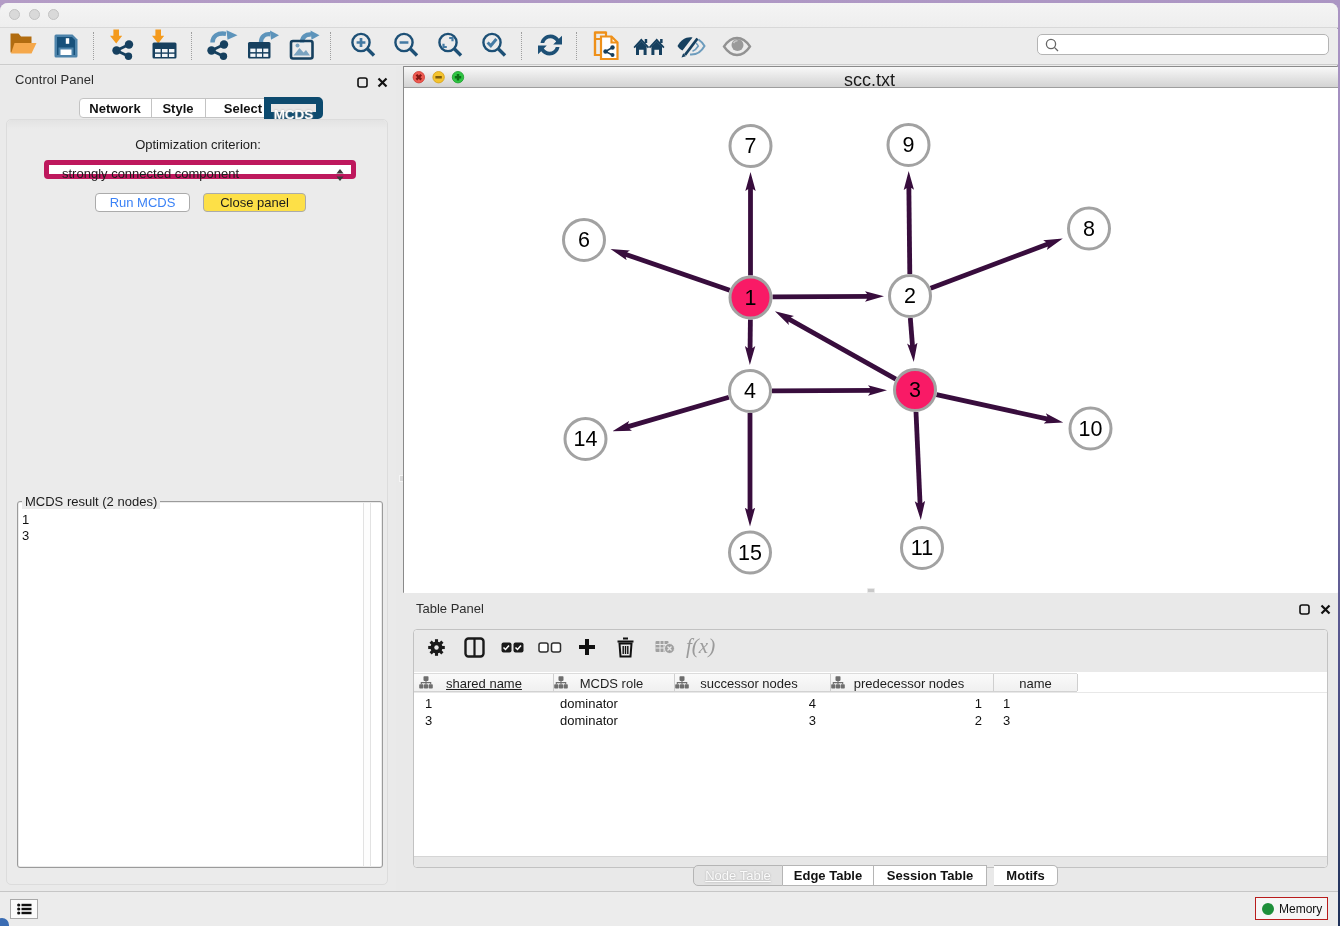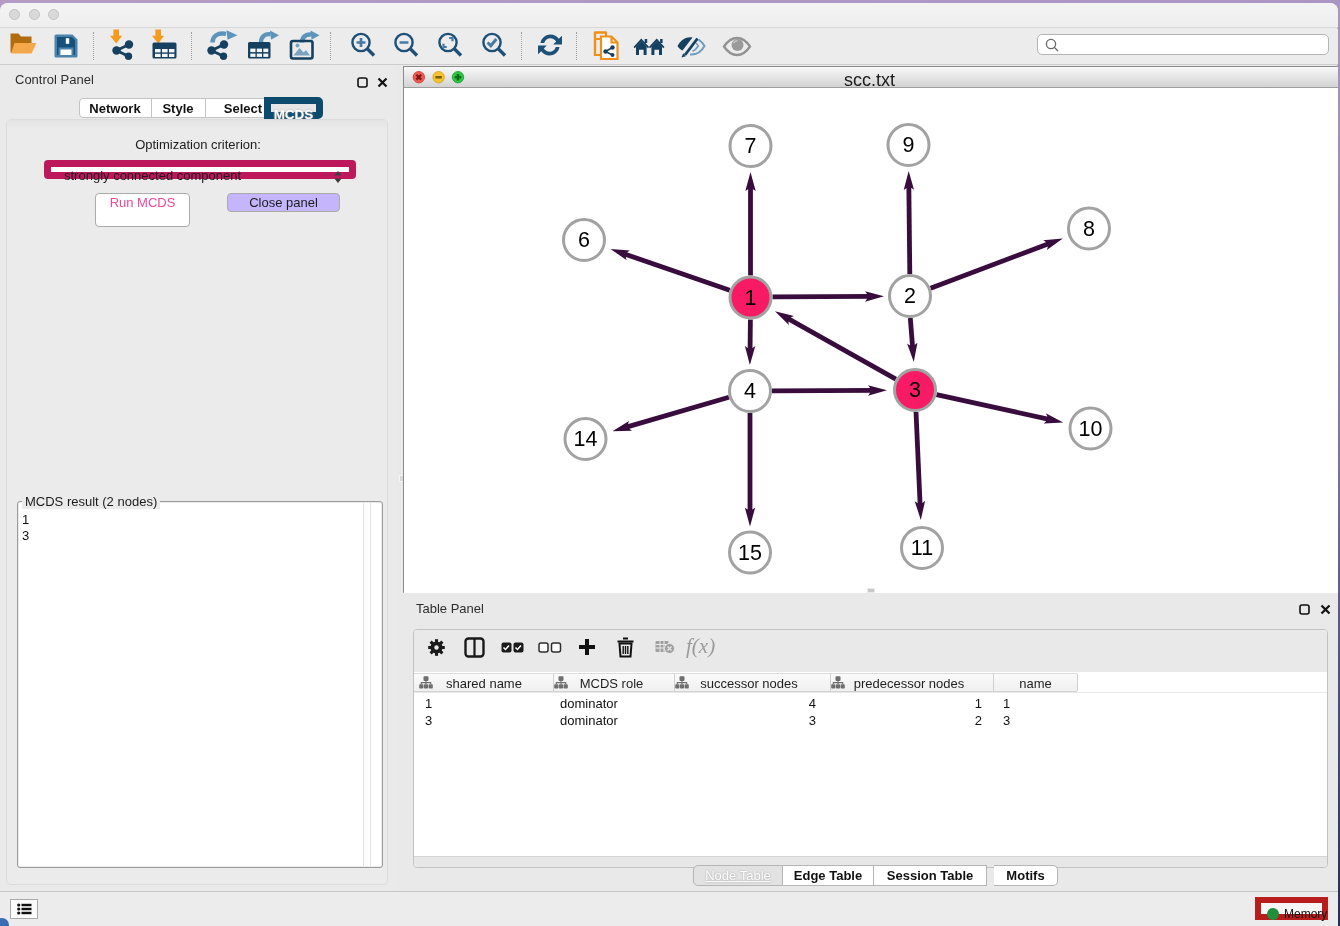--- a/index.html
+++ b/index.html
@@ -195,31 +195,31 @@
     <div class="abs" style="left:79px;top:32px;width:186px;height:20px;background:#fff;border:1px solid #c3c3c3;border-radius:4px 0 0 4px;"></div>
     <div class="abs" style="left:151px;top:32px;width:1px;height:20px;background:#c3c3c3;"></div>
     <div class="abs" style="left:205px;top:32px;width:1px;height:20px;background:#c3c3c3;"></div>
     <div class="abs" style="left:79px;top:35px;width:72px;text-align:center;font-size:13px;font-weight:bold;color:#111;">Network</div>
     <div class="abs" style="left:151px;top:35px;width:54px;text-align:center;font-size:13px;font-weight:bold;color:#111;">Style</div>
     <div class="abs" style="left:205px;top:35px;width:76px;text-align:center;font-size:13px;font-weight:bold;color:#111;">Select</div>
     <div class="abs" style="left:264px;top:31px;width:59px;height:22px;background:#e6e6e6;border:7px solid #0c4a6e;border-radius:0 5px 5px 0;
                 text-align:center;font-size:13.5px;line-height:22px;color:#fdfdfd;text-shadow:0 0 2px #a9a9a9;font-weight:bold;">MCDS</div>
 
     <div class="abs" style="left:0;top:71px;width:396px;text-align:center;font-size:13px;color:#1c1c1c;">Optimization criterion:</div>
-    <div class="abs" style="left:44px;top:94px;width:312px;height:19px;background:#fff;border:7px solid #be185d;border-radius:4px;
+    <div class="abs" style="left:44px;top:94px;width:312px;height:19px;background:#fff;border:5px solid #be185d;border-radius:4px;
                 font-size:13px;color:#1c1c1c;line-height:17px;padding-left:13px;">strongly connected component
       <svg class="abs" style="right:6px;top:2.5px" width="10" height="14" viewBox="0 0 10 14">
         <path d="M5 1 L8.6 5.4 H1.4 Z" fill="#3c3c3c"></path>
           <path d="M5 13 L1.4 8.6 H8.6 Z" fill="#3c3c3c"></path>
       </svg>
     </div>
-    <div class="abs" style="left:95px;top:127px;width:95px;height:34px;background:#fff;border:1px solid #ababab;border-radius:4px;
-                text-align:center;font-size:13px;color:#ec4899;line-height:17px;">Run MCDS</div>
-    <div class="abs" style="left:203px;top:127px;width:113px;height:19px;background:#c4b5fd;border:1px solid #ababab;border-radius:4px;
-                text-align:center;font-size:13px;color:#1c1c1c;line-height:17px;margin-left:24px;">Close panel</div>
+    <div class="abs" style="left:95px;top:127px;width:95px;height:19px;background:#fff;border:1px solid #ababab;border-radius:4px;
+                text-align:center;font-size:13px;color:#3b82f6;line-height:17px;">Run MCDS</div>
+    <div class="abs" style="left:203px;top:127px;width:103px;height:19px;background:#fde047;border:1px solid #ababab;border-radius:4px;
+                text-align:center;font-size:13px;color:#1c1c1c;line-height:17px;">Close panel</div>
 
     <div class="abs" style="left:17px;top:435px;width:366px;height:367px;border:1px solid #9b9b9b;border-radius:3px;"></div>
     <div class="abs" style="left:19px;top:437px;width:362px;height:363px;background:#fff;"></div>
     <div class="abs" style="left:363px;top:437px;width:8px;height:363px;background:#fdfdfd;border-left:1px solid #e2e2e2;border-right:1px solid #e2e2e2;"></div>
     <div class="abs" style="left:22px;top:428px;background:#ebebeb;padding:0 3px;font-size:13px;color:#1c1c1c;">MCDS result (2 nodes)</div>
     <div class="abs" style="left:22px;top:446px;font-size:13px;color:#111;line-height:16px;">1<br>3</div>
   </div>
 
   <div class="abs" style="left:399px;top:472px;width:5px;height:7px;background:#d8d8d8;border:1px solid #f5f5f5;"></div>
   <div class="abs" id="netframe" style="left:403px;top:63px;width:935px;height:527px;background:#fff;border:1px solid #8a8a8a;border-right:none;border-bottom:none;border-radius:1px;">
@@ -348,21 +348,21 @@
     <div class="abs" style="left:0;top:62px;width:913px;height:1px;background:#e8e8e8;"></div>
     <svg class="abs" style="left:5px;top:46px" width="14" height="13" viewBox="0 0 14 13">
       <g fill="#6e6e6e">
           <rect x="4.5" y="0.3" width="5" height="4.6" rx="0.8"></rect>
       <rect x="0.2" y="8.2" width="4.2" height="4.4" rx="0.8"></rect>
           <rect x="4.9" y="8.2" width="4.2" height="4.4" rx="0.8"></rect>
           <rect x="9.6" y="8.2" width="4.2" height="4.4" rx="0.8"></rect>
         </g>
       <path d="M7 4.9 V8.2 M2.3 8.2 V6.6 H11.7 V8.2" stroke="#6e6e6e" stroke-width="1.1" fill="none"></path>
     </svg>
-    <div class="abs" style="left:20px;top:46px;width:100px;text-align:center;font-size:13px;color:#1e1e1e;">shared name</div>
+    <div class="abs" style="left:20px;top:46px;width:100px;text-align:center;font-size:13px;color:#1e1e1e;text-decoration:underline;">shared name</div>
     <div class="abs" style="left:139px;top:44px;width:1px;height:17px;background:#cfcfcf;"></div>
     <svg class="abs" style="left:140px;top:46px" width="14" height="13" viewBox="0 0 14 13">
       <g fill="#6e6e6e">
           <rect x="4.5" y="0.3" width="5" height="4.6" rx="0.8"></rect>
       <rect x="0.2" y="8.2" width="4.2" height="4.4" rx="0.8"></rect>
           <rect x="4.9" y="8.2" width="4.2" height="4.4" rx="0.8"></rect>
           <rect x="9.6" y="8.2" width="4.2" height="4.4" rx="0.8"></rect>
         </g>
       <path d="M7 4.9 V8.2 M2.3 8.2 V6.6 H11.7 V8.2" stroke="#6e6e6e" stroke-width="1.1" fill="none"></path>
     </svg>
@@ -415,19 +415,19 @@
         <g fill="#111">
             <circle cx="1.7" cy="2" r="1.6"></circle>
             <circle cx="1.7" cy="6" r="1.6"></circle>
             <circle cx="1.7" cy="10" r="1.6"></circle>
         <rect x="4.5" y="0.8" width="10" height="2.4"></rect>
             <rect x="4.5" y="4.8" width="10" height="2.4"></rect>
             <rect x="4.5" y="8.8" width="10" height="2.4"></rect>
           </g>
       </svg>
     </div>
-    <div class="abs" style="left:1255px;top:5px;width:73px;height:23px;background:#f6f6f6;border:6px solid #b91c1c;">
+    <div class="abs" style="left:1255px;top:5px;width:73px;height:23px;background:#f6f6f6;border:1px solid #b91c1c;">
       <div class="abs" style="left:6px;top:5px;width:12px;height:12px;border-radius:50%;background:#1e8f3a;"></div>
       <div class="abs" style="left:23px;top:4px;font-size:12px;color:#111;">Memory</div>
     </div>
   </div>
 </div>
 <div class="abs" style="left:-5px;top:918px;width:14px;height:14px;border-radius:50%;background:#3a6cb3;"></div>
 
 </body></html>

